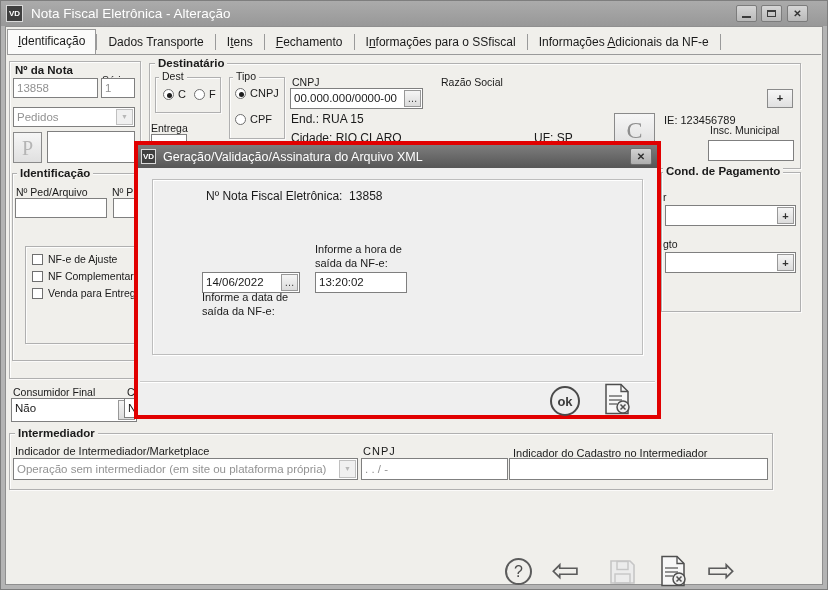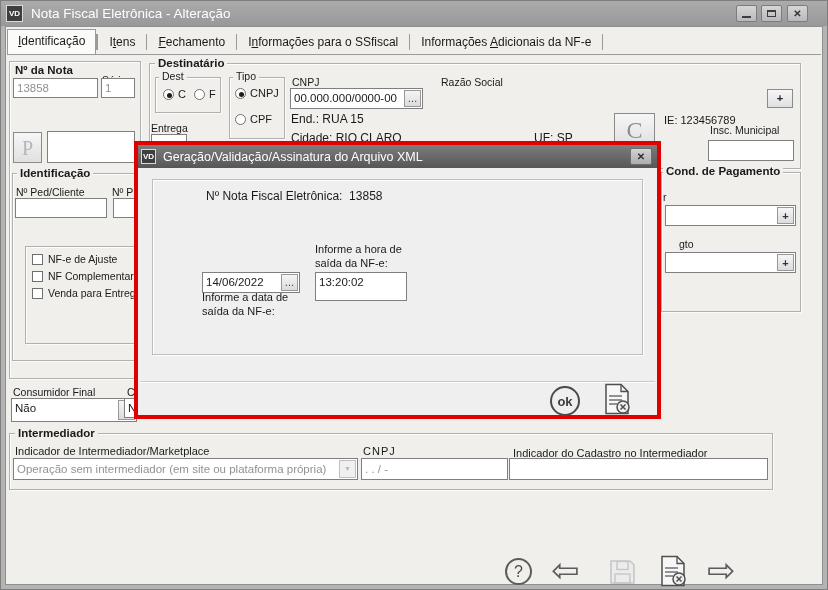--- a/index.html
+++ b/index.html
@@ -91,42 +91,47 @@
     </div>
   <div class="winbtn" style="right:19px;">
     <span>✕</span>
     </div>
 
   <div class="client"></div>
 
   <div class="tabs">
     <div class="tab active"><span></span><span class="k">I</span><span>dentificação</span></div>
     <div class="tabdiv"></div>
+    <div class="tab"><span>Dados Transporte</span><span class="k"></span><span></span></div>
     <div class="tabdiv"></div>
     <div class="tab"><span>I</span><span class="k">t</span><span>ens</span></div>
     <div class="tabdiv"></div>
     <div class="tab"><span></span><span class="k">F</span><span>echamento</span></div>
     <div class="tabdiv"></div>
     <div class="tab"><span>I</span><span class="k">n</span><span>formações para o SSfiscal</span></div>
     <div class="tabdiv"></div>
     <div class="tab"><span>Informações </span><span class="k">A</span><span>dicionais da NF-e</span></div>
     <div class="tabdiv"></div>
   </div>
 
   <div class="gb" style="left:8px;top:60px;width:132px;height:318px;"></div>
   <div class="lb bold" style="left:14px;top:63px;">Nº da Nota</div>
   <div class="f gray" style="left:12px;top:77px;width:85px;height:20px;">13858</div>
   <div class="lb" style="left:101px;top:65px;margin-top:8px;">Série</div>
   <div class="f gray" style="left:100px;top:77px;width:34px;height:20px;">1</div>
+  <div class="f gray" style="left:12px;top:106px;width:122px;height:20px;">
+    <span>Pedidos</span>
+    <span class="ddb dis">▼</span>
+  </div>
   <div class="mini-btn" style="left:12px;top:131px;width:29px;height:31px;font-family:'Liberation Serif',serif;font-size:20px;color:#b5b5b5;">P</div>
   <div class="f" style="left:46px;top:130px;width:88px;height:32px;"></div>
 
   <div class="gb" style="left:11px;top:172px;width:124px;height:188px;"></div>
   <div class="cap" style="left:16px;top:166px;">Identificação</div>
-  <div class="lb" style="left:15px;top:185px;">Nº Ped/Cliente</div>
+  <div class="lb" style="left:15px;top:185px;">Nº Ped/Arquivo</div>
   <div class="f" style="left:14px;top:197px;width:92px;height:20px;"></div>
   <div class="lb" style="left:111px;top:185px;">Nº P</div>
   <div class="f" style="left:112px;top:197px;width:22px;height:20px;"></div>
   <div class="gb" style="left:24px;top:245px;width:110px;height:98px;overflow:hidden;">
     <div class="chkrow" style="left:6px;top:6px;"><span class="cb"></span><span>NF-e de Ajuste</span></div>
     <div class="chkrow" style="left:6px;top:23px;"><span class="cb"></span><span>NF Complementar</span></div>
     <div class="chkrow" style="left:6px;top:40px;"><span class="cb"></span><span>Venda para Entrega</span></div>
   </div>
 
   <div class="lb" style="left:12px;top:385px;">Consumidor Final</div>
@@ -172,21 +177,21 @@
   <div class="lb lb11" style="left:663px;top:113px;">IE: 123456789</div>
   <div class="lb" style="left:709px;top:123px;">Insc. Municipal</div>
   <div class="f" style="left:707px;top:139px;width:86px;height:21px;"></div>
 
   <div class="gb" style="left:660px;top:171px;width:140px;height:140px;"></div>
   <div class="cap" style="left:662px;top:164px;">Cond. de Pagamento</div>
   <div class="lb" style="left:662px;top:190px;">r</div>
   <div class="f" style="left:664px;top:204px;width:131px;height:21px;">
     <span class="ddb" style="font-weight:bold;font-size:11px;">+</span>
   </div>
-  <div class="lb" style="left:662px;top:237px;margin-left:16px;">gto</div>
+  <div class="lb" style="left:662px;top:237px;">gto</div>
   <div class="f" style="left:664px;top:251px;width:131px;height:21px;">
     <span class="ddb" style="font-weight:bold;font-size:11px;">+</span>
   </div>
 
   <div class="gb" style="left:8px;top:432px;width:764px;height:57px;"></div>
   <div class="cap" style="left:14px;top:426px;">Intermediador</div>
   <div class="lb lb11" style="left:14px;top:444px;">Indicador de Intermediador/Marketplace</div>
   <div class="f gray" style="left:12px;top:457px;width:345px;height:22px;line-height:20px;">
     <span>Operação sem intermediador (em site ou plataforma própria)</span>
     <span class="ddb dis">▼</span>
@@ -239,21 +244,21 @@
     </div>
     <div class="lb lb11" style="left:177px;top:97px;line-height:14px;">
       <div>Informe a hora de</div>
       <div>saída da NF-e:</div>
     </div>
 
     <div class="f" style="left:64px;top:127px;width:98px;height:21px;">
       <span>14/06/2022</span>
       <span class="ddb" style="font-size:10px;">…</span>
     </div>
-    <div class="f" style="left:177px;top:127px;width:92px;height:29px;">13:20:02</div>
+    <div class="f" style="left:177px;top:127px;width:92px;height:21px;">13:20:02</div>
 
 
     <div class="dlg-sep"></div>
 
     <div class="ok-btn">
       <span>ok</span>
       </div>
     <svg class="abs" style="left:465px;top:238px;" width="29" height="33" viewBox="0 0 29 33">
       <g>
         <path d="M3 1.5 h15 l7 7 v22 h-22 z" fill="#f7f7f7" stroke="#4f4f4f" stroke-width="1.5"></path>

